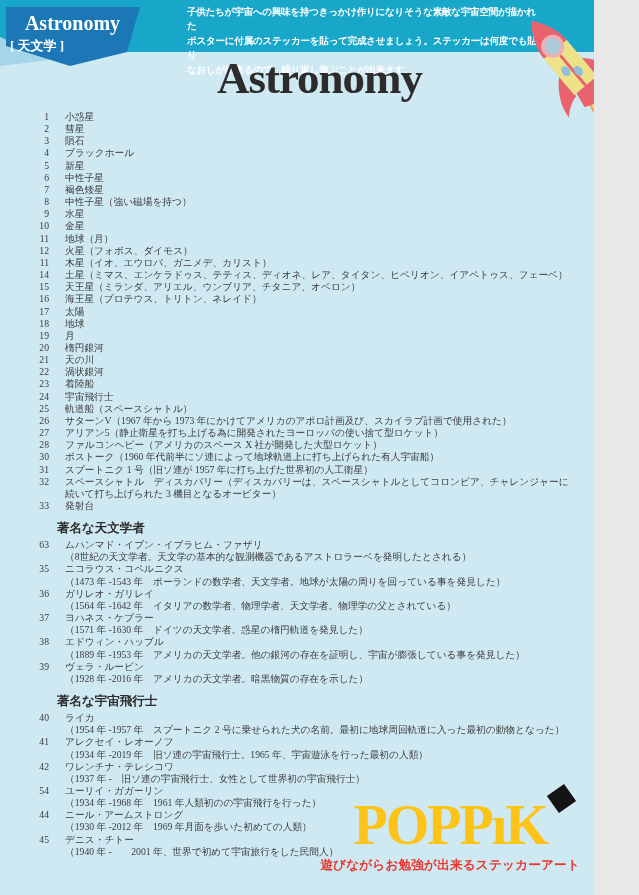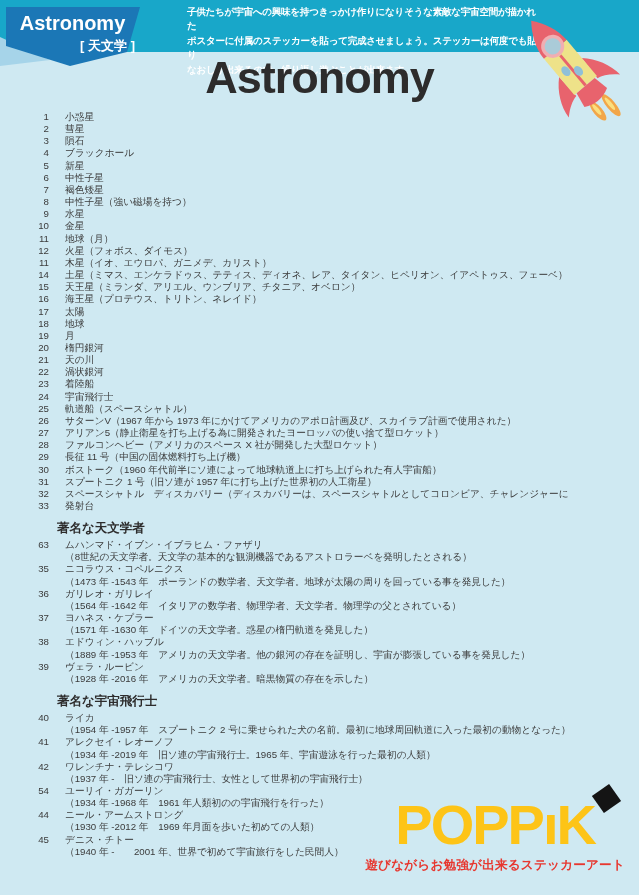--- a/index.html
+++ b/index.html
@@ -1,30 +1,30 @@
 <!DOCTYPE html>
 <html style="--band: #18a7c9; --ribbon: #1b77b6; --fold: #a6d4e9; --bg: #cfe9f2; --logo_yellow: #fdc417; --tagline_red: #e7372f;"><head>
 <meta charset="utf-8">
 <style>
   html,body{margin:0;padding:0;background:#e8e8e8;}
   .page{
-    position:relative;width:639px;height:895px;overflow:hidden;
+    position:relative;width:594px;height:895px;overflow:hidden;
     background:var(--bg,#cfe9f2);
-    font-family:Liberation Sans, sans-serif;
+    font-family:Liberation Serif, serif;
     color:#3b3b3b;
   }
   
   .top-band{position:absolute;left:0;top:0;width:639px;height:52px;background:var(--band,#18a7c9);}
   .desc{position:absolute;left:187px;top:5px;width:350px;color:#ffffff;
         font-size:9.6px;font-weight:bold;line-height:14.4px;letter-spacing:-0.3px;}
   
   .ribbon-svg{position:absolute;left:0;top:0;width:160px;height:72px;}
   .ribbon-title{position:absolute;left:10px;top:12px;width:125px;text-align:center;
         color:#fff;font-size:20px;font-weight:bold;letter-spacing:0;}
-  .ribbon-sub{position:absolute;left:10px;top:37px;width:125px;text-align:right;
+  .ribbon-sub{position:absolute;left:10px;top:37px;width:125px;text-align:left;
         color:#fff;font-size:13px;font-weight:bold;}
   
   .rocket-svg{position:absolute;left:500px;top:8px;width:132px;height:128px;}
   
   .title{position:absolute;left:0;top:52px;width:639px;margin:0;text-align:center;
         font-size:45px;font-weight:bold;color:#2d2c2c;letter-spacing:-1px;}
   
   .content{position:absolute;left:0;top:111px;width:639px;}
   .row{display:flex;white-space:nowrap;font-size:9.7px;line-height:12.15px;color:#3b3b3b;}
   .num{flex:0 0 65px;padding-right:16px;box-sizing:border-box;text-align:right;}
@@ -187,34 +187,34 @@
       </div>
       <div class="row">
         <span class="num">27</span>
         <span class="txt">アリアン5（静止衛星を打ち上げる為に開発されたヨーロッパの使い捨て型ロケット）</span>
       </div>
       <div class="row">
         <span class="num">28</span>
         <span class="txt">ファルコンヘビー（アメリカのスペース X 社が開発した大型ロケット）</span>
       </div>
       <div class="row">
-        <span class="num">29</span>
-        <span class="txt">長征 11 号（中国の固体燃料打ち上げ機）</span>
-      </div>
-      <div class="row">
         <span class="num">30</span>
         <span class="txt">ボストーク（1960 年代前半にソ連によって地球軌道上に打ち上げられた有人宇宙船）</span>
       </div>
       <div class="row">
         <span class="num">31</span>
         <span class="txt">スプートニク 1 号（旧ソ連が 1957 年に打ち上げた世界初の人工衛星）</span>
       </div>
       <div class="row">
         <span class="num">32</span>
         <span class="txt">スペースシャトル　ディスカバリー（ディスカバリーは、スペースシャトルとしてコロンビア、チャレンジャーに</span>
+      </div>
+      <div class="row">
+        <span class="num"></span>
+        <span class="txt">続いて打ち上げられた 3 機目となるオービター）</span>
       </div>
       <div class="row">
         <span class="num">33</span>
         <span class="txt">発射台</span>
       </div>
       <div class="section-heading">著名な天文学者</div>
       <div class="row">
         <span class="num">63</span>
         <span class="txt">ムハンマド・イブン・イブラヒム・ファザリ</span>
       </div>

